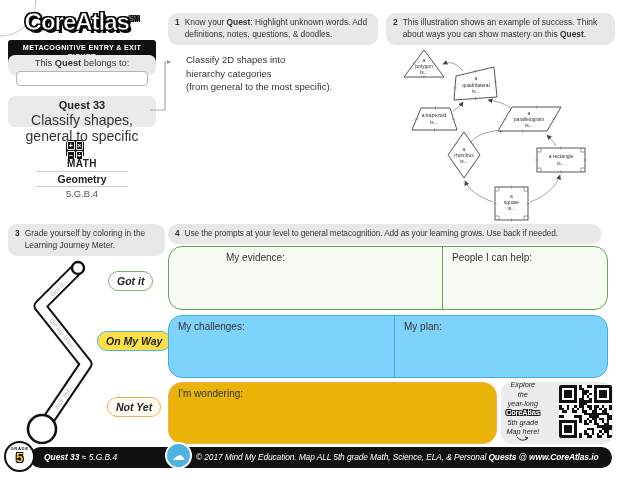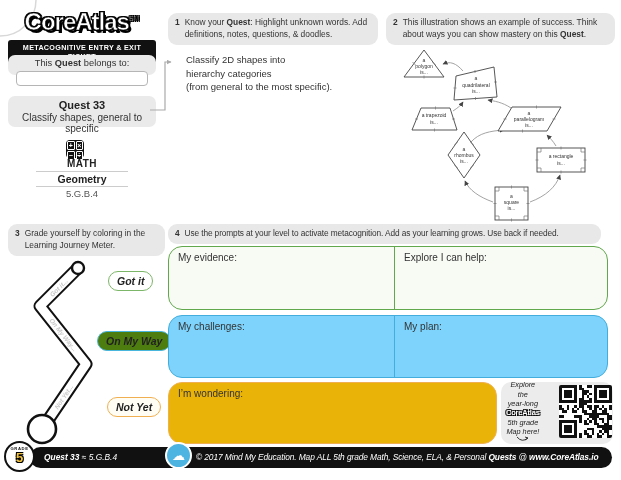--- a/index.html
+++ b/index.html
@@ -15,21 +15,21 @@
   .logo sup{font-size:7px;letter-spacing:0;text-shadow:-1px -1px 0 #000,1px -1px 0 #000,-1px 1px 0 #000,1px 1px 0 #000;}
   .banner{left:8px;top:40px;width:148px;background:#111;color:#fff;font-weight:bold;
           font-size:7.2px;text-align:center;border-radius:3px;padding:3px 0;letter-spacing:.3px;}
   .graybox{background:#eaeaea;border-radius:7px;}
   .belongs{left:8px;top:55px;width:148px;height:20px;}
   .belongs .lbl{font-size:9.3px;text-align:center;padding-top:3px;color:#333;}
   .belongs input{display:block;margin:3px auto 0;width:132px;height:15px;border:1px solid #b5b5b5;
                  border-radius:4px;background:#fff;font-size:10px;padding:0 4px;box-sizing:border-box;}
   .questbox{left:8px;top:96px;width:148px;height:31px;text-align:center;}
   .questbox .t{font-weight:bold;font-size:11px;padding-top:3px;}
-  .questbox .d{font-size:10px;color:#333;margin-top:1px;}
+  .questbox .d{font-size:14px;color:#333;margin-top:1px;}
   .mathicon{left:66px;top:140px;width:18px;height:18px;background:#111;border-radius:4px;
             display:grid;grid-template-columns:1fr 1fr;grid-template-rows:1fr 1fr;gap:1px;
             padding:1px;box-sizing:border-box;}
   .mathicon span{background:#111;color:#fff;font-size:7px;font-weight:bold;line-height:7px;
                  display:flex;align-items:center;justify-content:center;border:0.5px solid #fff;border-radius:1px;}
   .subj{left:8px;width:148px;text-align:center;}
   .subj.name{top:158px;font-weight:bold;font-size:10px;letter-spacing:.5px;}
   .subj.topic{top:173px;font-weight:bold;font-size:10.5px;}
   .subj.std{top:188px;font-size:9.5px;color:#555;}
   .hr{left:36px;width:92px;border-top:1px solid #ccc;height:0;}
@@ -39,29 +39,29 @@
             font-size:8.4px;line-height:1.4;display:flex;gap:5px;color:#333;box-sizing:border-box;}
   .sec-head .num{font-weight:bold;}
   .s4head{letter-spacing:-0.1px;font-size:8.3px;}
 
   .objective{left:186px;top:53px;font-size:9.5px;line-height:13.5px;color:#333;}
 
   
   .pill{position:absolute;border-radius:12px;font-weight:bold;font-style:italic;
         font-size:10.5px;padding:3px 8px;color:#222;background:#fff;}
   .pill.got{border:1.6px solid #7cb668;}
-  .pill.omw{border:1.6px solid #49b7dd;background:#4d7c0f;text-align:right;}
+  .pill.omw{border:1.6px solid #49b7dd;background:#fde047;text-align:right;}
   .pill.not{border:1.6px solid #f0b052;background:#fffdf4;}
 
   
   .pbox{position:absolute;border-radius:14px;display:flex;box-sizing:border-box;}
   .pcell{padding:5px 9px;font-size:10px;color:#333;box-sizing:border-box;}
   .pcell.c1{flex:0 0 225px;}
   .pcell.c2{flex:1;}
-  .box-green{background:#f7fbf4;border:1.8px solid #61a74b;}
+  .box-green{background:#f7fbf4;border:1.8px solid #61a74b;padding-left:48px;}
   .box-green .c2{border-left:1.8px solid #61a74b;}
   .box-blue{background:#7dd3fc;border:1.8px solid #43aedd;}
   .box-blue .c2{border-left:1.8px solid #43aedd;}
   .box-orange{background:#eab308;border:1.8px solid #f0b052;}
   .box-orange .c2{border-left:1.8px solid #f0b052;}
 
   
   .qrp{left:501px;top:382px;width:112px;height:62px;background:#ececec;border-radius:10px;
        display:flex;align-items:center;padding:4px 5px;box-sizing:border-box;gap:19px;}
   .qrt{width:48px;font-size:7.3px;font-style:italic;text-align:center;line-height:1.28;color:#222;}
@@ -246,26 +246,26 @@
       <text x="64" y="399" transform="rotate(-56 64 397)"><tspan>Not Yet...</tspan></text>
     </g>
   </svg>
 
   <div class="pill got" style="left:108px;top:271px;">Got it</div>
   <div class="pill omw" style="left:97px;top:331px;">On My Way</div>
   <div class="pill not" style="left:107px;top:397px;">Not Yet</div>
 
   <div class="sec-head s4head" style="left:168px;top:224px;width:433px;">
     <span class="num">4</span>
-    <span>Use the prompts at your level to activate metacognition. Add as your learning grows. Use back if needed.</span>
+    <span>Use the prompts at your level to general metacognition. Add as your learning grows. Use back if needed.</span>
   </div>
 
   <div class="pbox box-green" style="left:168px;top:246px;width:440px;height:64px;">
     <div class="pcell c1"><span>My evidence:</span></div>
-    <div class="pcell c2"><span>Explore I can help:</span></div>
+    <div class="pcell c2"><span>People I can help:</span></div>
   </div>
   <div class="pbox box-blue" style="left:168px;top:315px;width:440px;height:63px;">
     <div class="pcell c1"><span>My challenges:</span></div>
     <div class="pcell c2"><span>My plan:</span></div>
   </div>
   <div class="pbox box-orange" style="left:168px;top:382px;width:329px;height:62px;">
     <div class="pcell c1"><span>I’m wondering:</span></div>
   </div>
 
   <div class="abs qrp">

